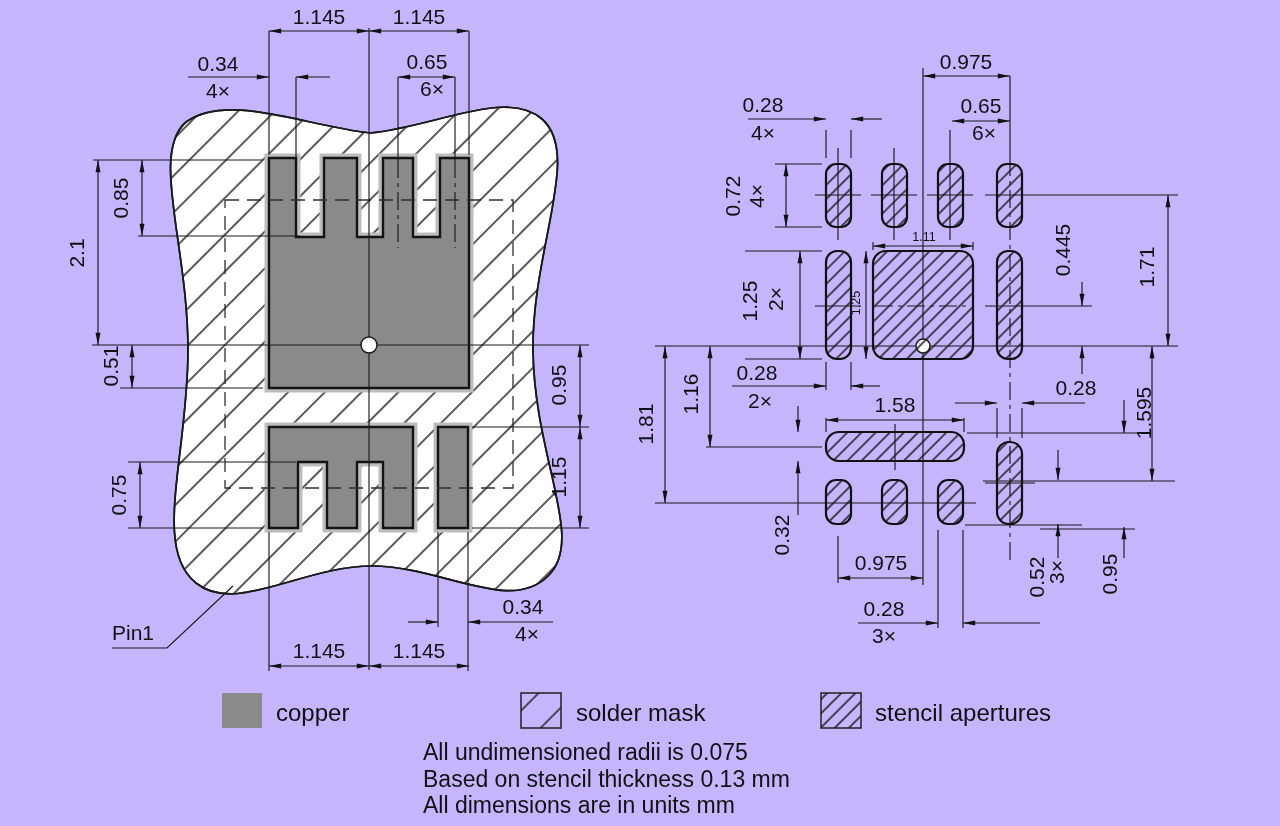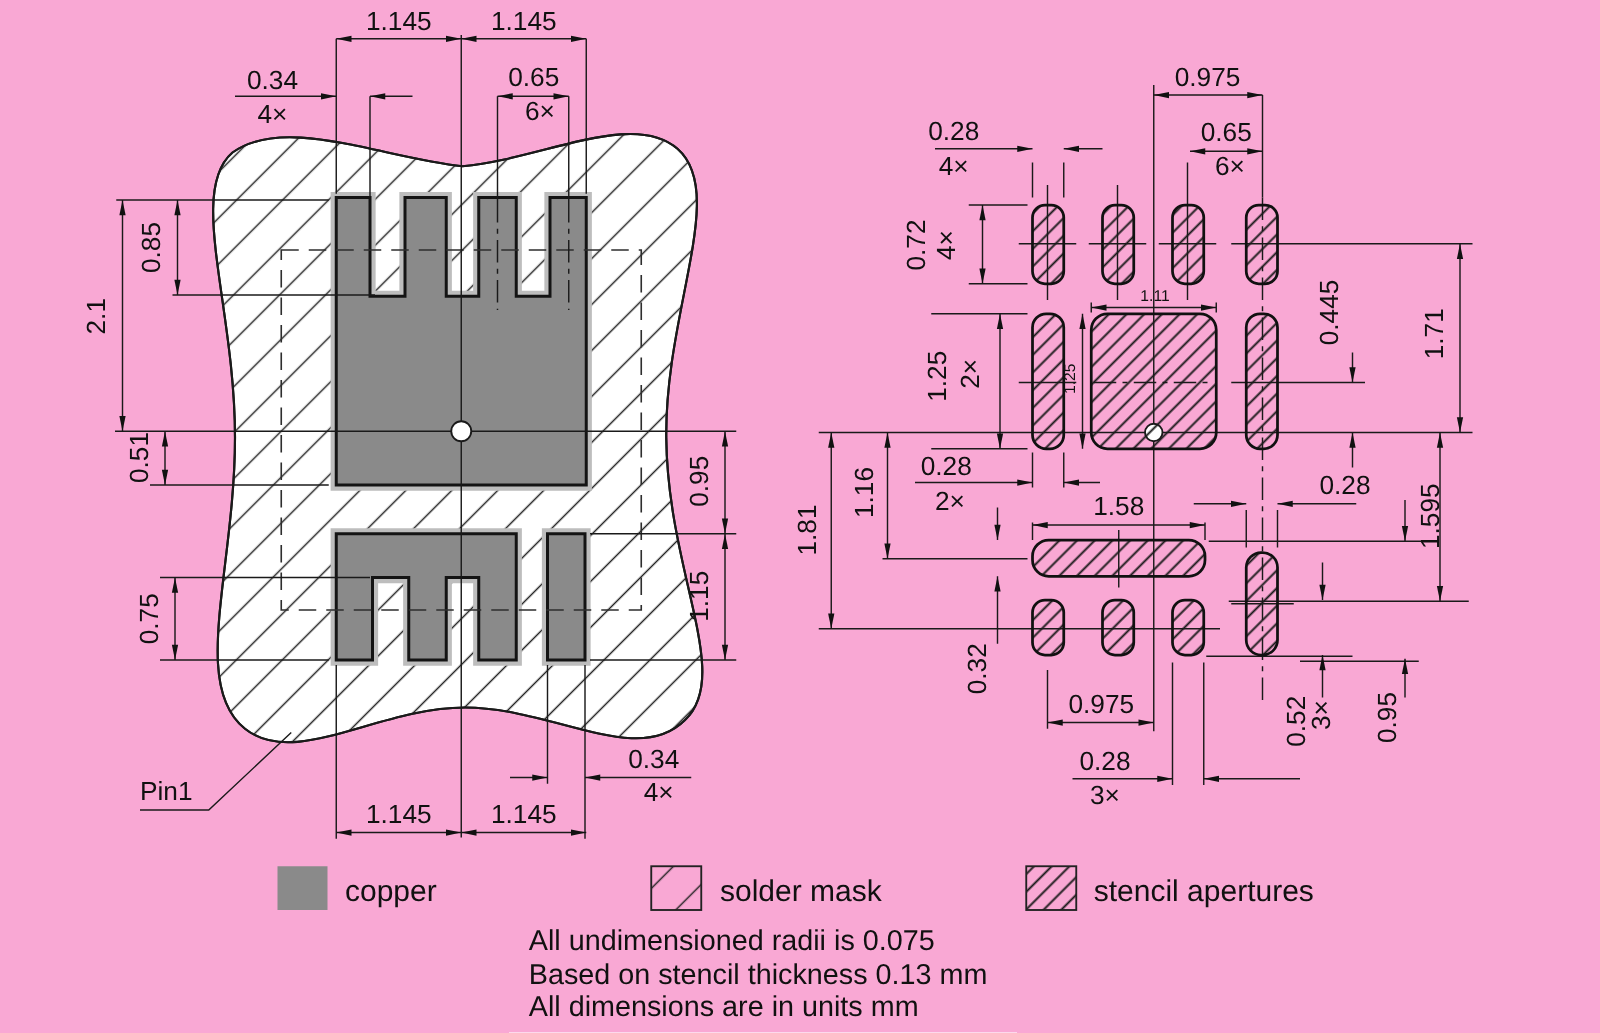--- a/index.html
+++ b/index.html
@@ -1,16 +1,16 @@
 <!DOCTYPE html>
 <html><head>
 <meta charset="utf-8">
 <style>
   html,body{margin:0;padding:0;background:#fff;}
-  .page{position:relative;width:1280px;height:826px;background:#f9a8d4;overflow:hidden;
+  .page{position:relative;width:1280px;height:826px;background:#c4b5fd;overflow:hidden;
         font-family:"Liberation Sans",sans-serif;}
   svg{display:block;}
   text{font-family:"Liberation Sans",sans-serif;fill:#111;}
   .d  {font-size:21px;text-anchor:middle;}
   .s  {font-size:12.5px;text-anchor:middle;}
   .lg {font-size:24px;}
   .nt {font-size:23px;}
   .t  {stroke:var(--line,#1a1a1a);stroke-width:1.15;fill:none;}
   .dd {stroke:var(--line,#1a1a1a);stroke-width:1.15;fill:none;stroke-dasharray:18 5 4 5;}
   .dsh{stroke:#2e2e2e;stroke-width:1.3;fill:none;stroke-dasharray:14 8;}

